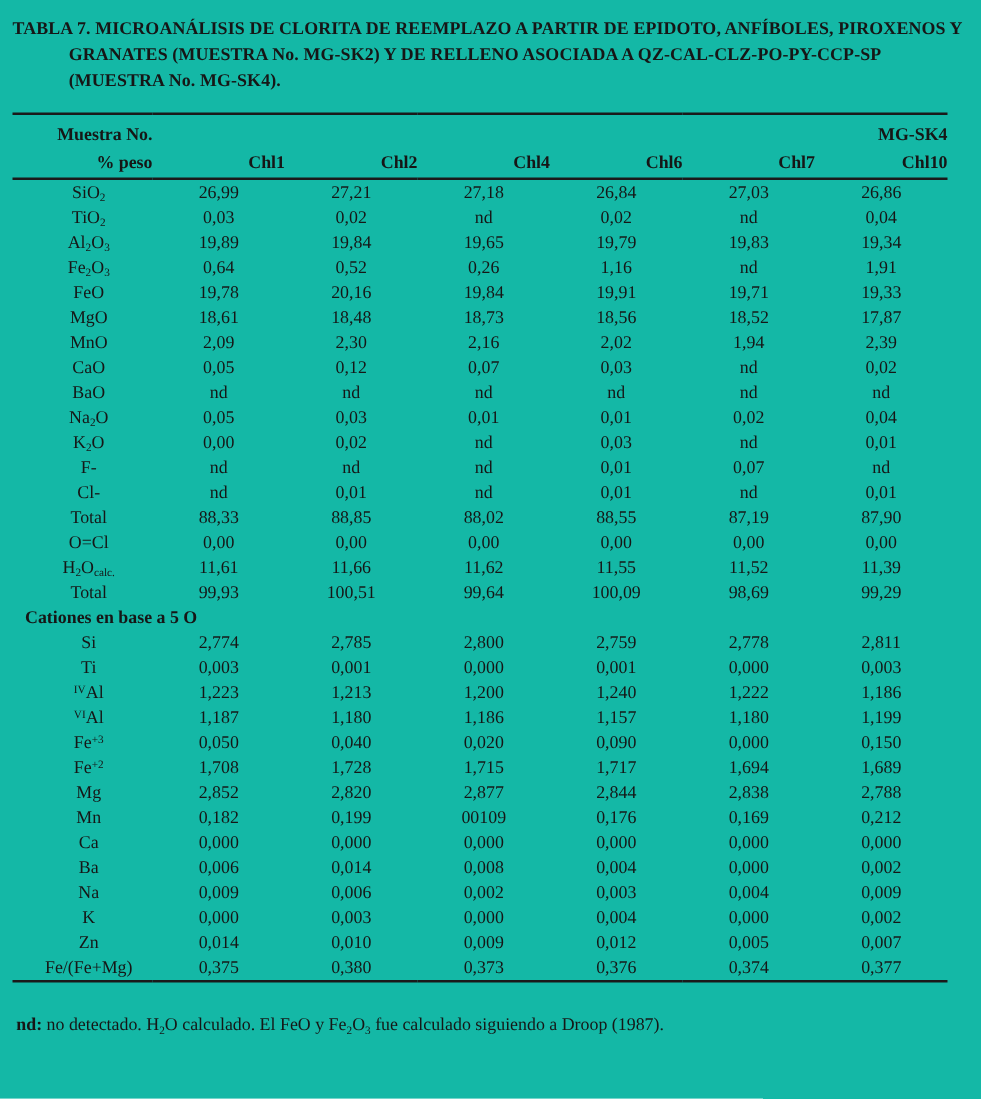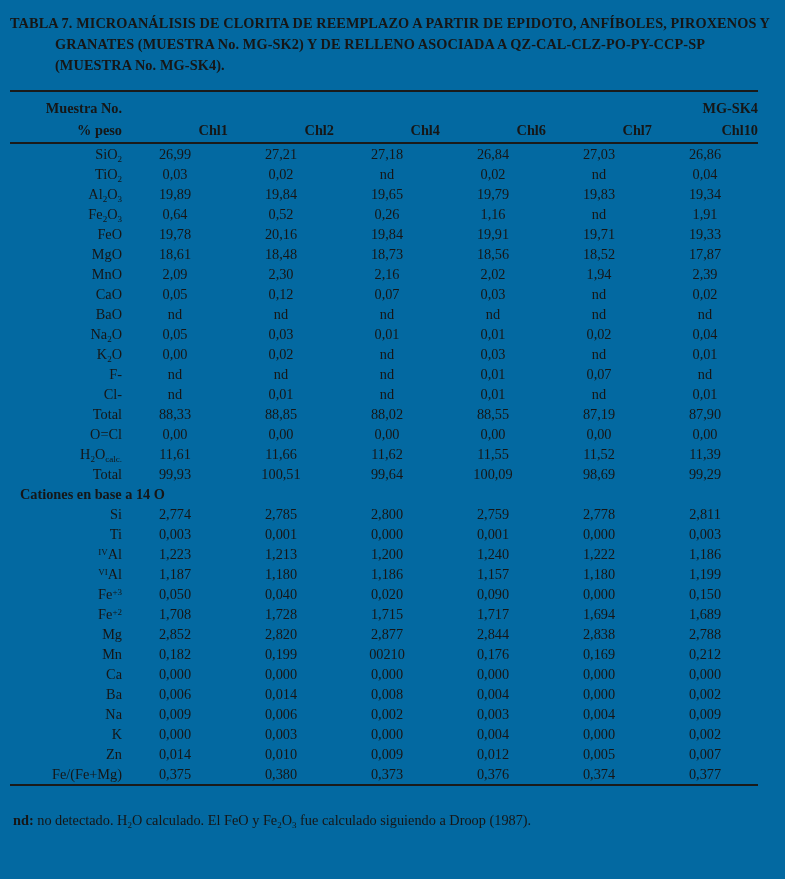--- a/index.html
+++ b/index.html
@@ -1,19 +1,19 @@
 <!DOCTYPE html>
 <html><head>
 <meta charset="utf-8">
 <style>
   html,body { margin:0; padding:0; background:#ffffff; }
   .page {
     position:relative;
     width:785px; height:879px;
-    background:#0369a1;
+    background:#14b8a6;
     color:#161616;
     font-family:"Liberation Serif", serif;
     box-sizing:border-box;
     padding-top:13px;
     overflow:hidden;
   }
   .title {
     margin:0 15px 0 10px;
     max-width:748px;
     padding-left:45px;
@@ -32,21 +32,21 @@
     border-bottom:2px solid #1a1a1a;
   }
   col.c-lbl { width:112px; }
   col.c-val { width:106px; }
   thead { border-bottom:2px solid #1a1a1a; }
   th, td { padding:0; font-size:14.3px; line-height:20px; }
   thead th { font-weight:700; text-align:right; }
   tr.hdr1 th { height:26px; vertical-align:bottom; }
   tr.hdr2 th { height:24px; vertical-align:middle;font-family:Liberation Serif, serif; }
   tbody td { height:20px; vertical-align:middle; }
-  td.lbl { text-align:right; padding-left:10px; }
+  td.lbl { text-align:center; padding-left:10px; }
   td.val { text-align:center; }
   td.sec { font-weight:700; text-align:left; padding-left:10px; }
   sub { font-size:9px; line-height:0; vertical-align:-3px; }
   sup { font-size:9px; line-height:0; vertical-align:4px; }
   .footnote {
     margin:25px 10px 0 13px;
     font-size:14.3px;
     line-height:18px;
   }
 </style>
@@ -230,21 +230,21 @@
         <tr>
           <td class="lbl">Total</td>
           <td class="val">99,93</td>
           <td class="val">100,51</td>
           <td class="val">99,64</td>
           <td class="val">100,09</td>
           <td class="val">98,69</td>
           <td class="val">99,29</td>
         </tr>
         <tr>
-          <td class="sec" colspan="7">Cationes en base a 14 O</td>
+          <td class="sec" colspan="7">Cationes en base a 5 O</td>
         </tr>
         <tr>
           <td class="lbl">Si</td>
           <td class="val">2,774</td>
           <td class="val">2,785</td>
           <td class="val">2,800</td>
           <td class="val">2,759</td>
           <td class="val">2,778</td>
           <td class="val">2,811</td>
         </tr>
@@ -299,21 +299,21 @@
           <td class="val">2,820</td>
           <td class="val">2,877</td>
           <td class="val">2,844</td>
           <td class="val">2,838</td>
           <td class="val">2,788</td>
         </tr>
         <tr>
           <td class="lbl">Mn</td>
           <td class="val">0,182</td>
           <td class="val">0,199</td>
-          <td class="val">00210</td>
+          <td class="val">00109</td>
           <td class="val">0,176</td>
           <td class="val">0,169</td>
           <td class="val">0,212</td>
         </tr>
         <tr>
           <td class="lbl">Ca</td>
           <td class="val">0,000</td>
           <td class="val">0,000</td>
           <td class="val">0,000</td>
           <td class="val">0,000</td>

